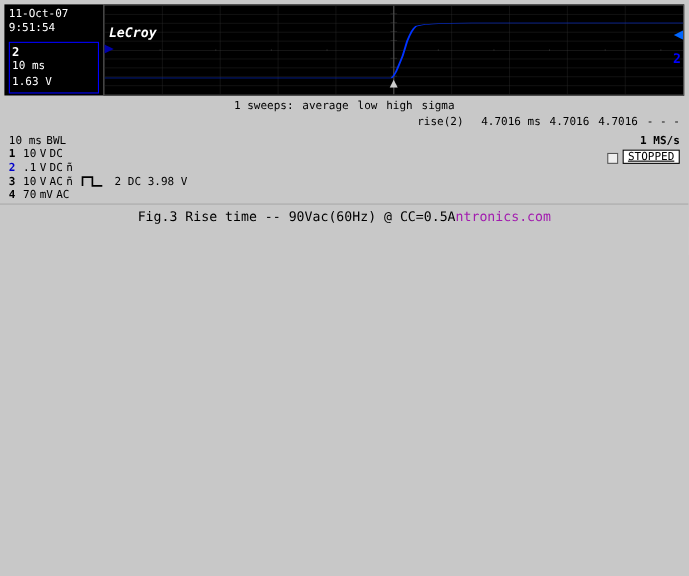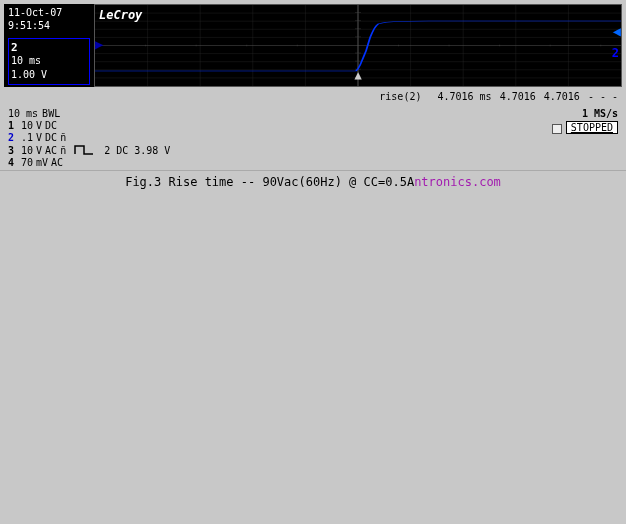--- a/index.html
+++ b/index.html
@@ -73,21 +73,21 @@
     .scope-screen {
       flex: 1;
       background: #000;
       position: relative;
       border: 1px solid #555;
     }
 
     
     .lecroy-label {
       position: absolute;
-      top: 3px;
+      top: 18px;
       left: 4px;
       color: #fff;
       font-size: 12px;
       font-style: italic;
       font-weight: bold;
       z-index: 10;
     }
 
     
     .ch2-indicator {
@@ -243,21 +243,21 @@
 
     <div class="info-panel">
       <div class="info-timestamp">
         <div>11-Oct-07</div>
         <div>9:51:54</div>
       </div>
       <div class="info-ch1">
         <div class="ch1-label">2</div>
         <div class="ch1-values">
           <div>10 ms</div>
-          <div>1.00 V</div>
+          <div>1.63 V</div>
         </div>
       </div>
     </div>
 
     <div class="scope-screen">
       <div class="lecroy-label">LeCroy</div>
 
       <div class="arrow-left">▶</div>
 
       <div class="arrow-right">◀</div>
@@ -315,20 +315,27 @@
             230,228 240,228 250,228 258,228
             260,220 262,208 264,192 266,175 268,158 270,135
             272,112 274,96 276,82 278,72 280,65 284,62 288,60
             295,58 310,56 330,55 360,55 400,55 440,55 480,55 520,55
           " fill="none" stroke="#0033ff" stroke-width="1.8"></polyline>
       </svg>
     </div>
   </div>
 
   <div class="stats-bar">
+    <div class="stats-row1">
+      <span>1 sweeps:</span>
+      <span>average</span>
+      <span>low</span>
+      <span>high</span>
+      <span>sigma</span>
+    </div>
     <div class="stats-row2">
       <span style="margin-right:8px;">rise(2)</span>
       <span>4.7016 ms</span>
       <span>4.7016</span>
       <span>4.7016</span>
       <span>- - -</span>
     </div>
   </div>
 
   <div class="bottom-bar">

